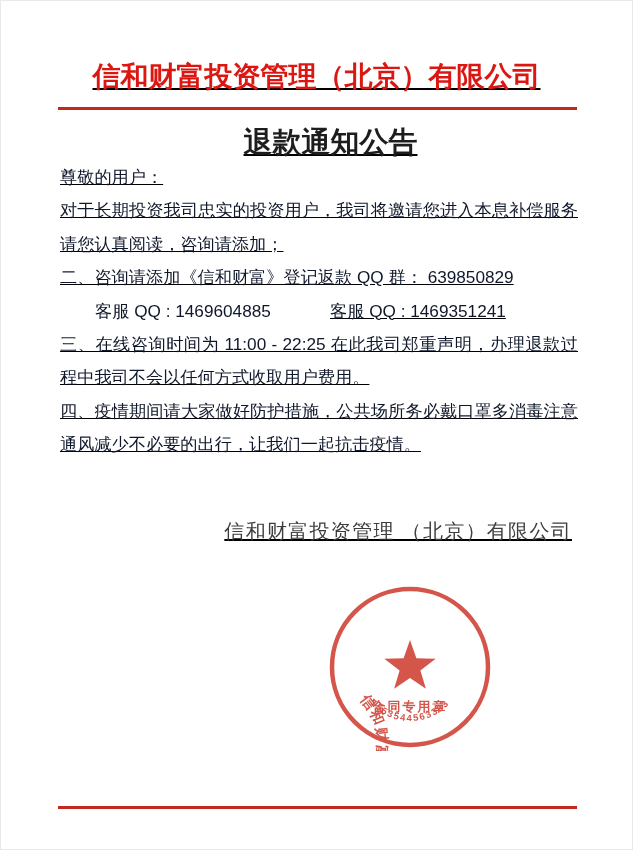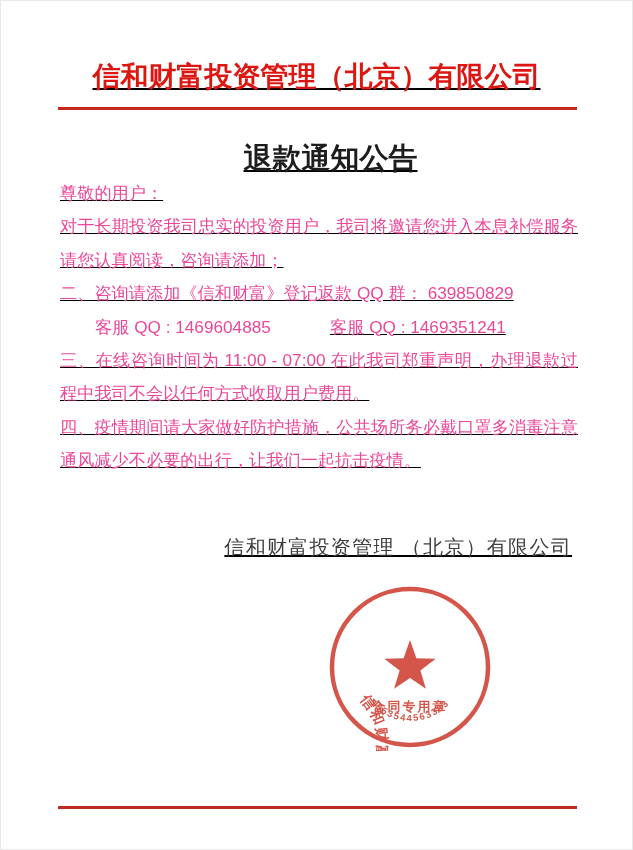--- a/index.html
+++ b/index.html
@@ -24,35 +24,35 @@
     line-height: 37px;
     color: #dc1712;
   }
   .rule-top {
     width: 519px;
     height: 3px;
     margin: 12px 0 0 57px;
     background: #c4281d;
   }
   .doc-title {
-    margin-top: 30px;
+    margin-top: 14px;
     padding-left: 28px;
     text-align: center;
     font-family: "Liberation Serif", serif;
     font-weight: bold;
     font-size: 29px;
     line-height: 37px;
     color: #1d1d1d;
   }
   .content {
     margin: 0 0 0 59px;
     width: 518px;
     font-size: 17.2px;
     line-height: 33.4px;
-    color: #ec4899;
+    color: #0f172a;
     text-align: justify;
   }
   .content p { margin: 0; }
   .qq-row { padding-left: 35px; }
   .qq-row .qq-col1 { display: inline-block; width: 235px; }
   .signature { margin-top: 55px; padding-left: 12px; }
   .sig-company {
     text-align: right;
     margin-right: 60px;
     font-size: 20px;
@@ -122,21 +122,21 @@
 
   <div class="doc-title">退款通知公告</div>
 
   <div class="content">
     <p>尊敬的用户：</p>
     <p>对于长期投资我司忠实的投资用户，我司将邀请您进入本息补偿服务请您认真阅读，咨询请添加；</p>
     <p>二、咨询请添加《信和财富》登记返款 QQ 群： 639850829</p>
     <p class="qq-row">
       <span class="qq-col1">客服 QQ : 1469604885</span><span>客服 QQ : 1469351241</span>
     </p>
-    <p>三、在线咨询时间为 11:00 - 07:00 在此我司郑重声明，办理退款过程中我司不会以任何方式收取用户费用。</p>
+    <p>三、在线咨询时间为 11:00 - 22:25 在此我司郑重声明，办理退款过程中我司不会以任何方式收取用户费用。</p>
     <p>四、疫情期间请大家做好防护措施，公共场所务必戴口罩多消毒注意通风减少不必要的出行，让我们一起抗击疫情。</p>
   </div>
 
   <div class="signature">
     <div class="sig-company">信和财富投资管理 （北京）有限公司</div>
   </div>
 
   <div class="seal">
     <svg width="168" height="168" viewBox="0 0 168 168">
       <defs>

